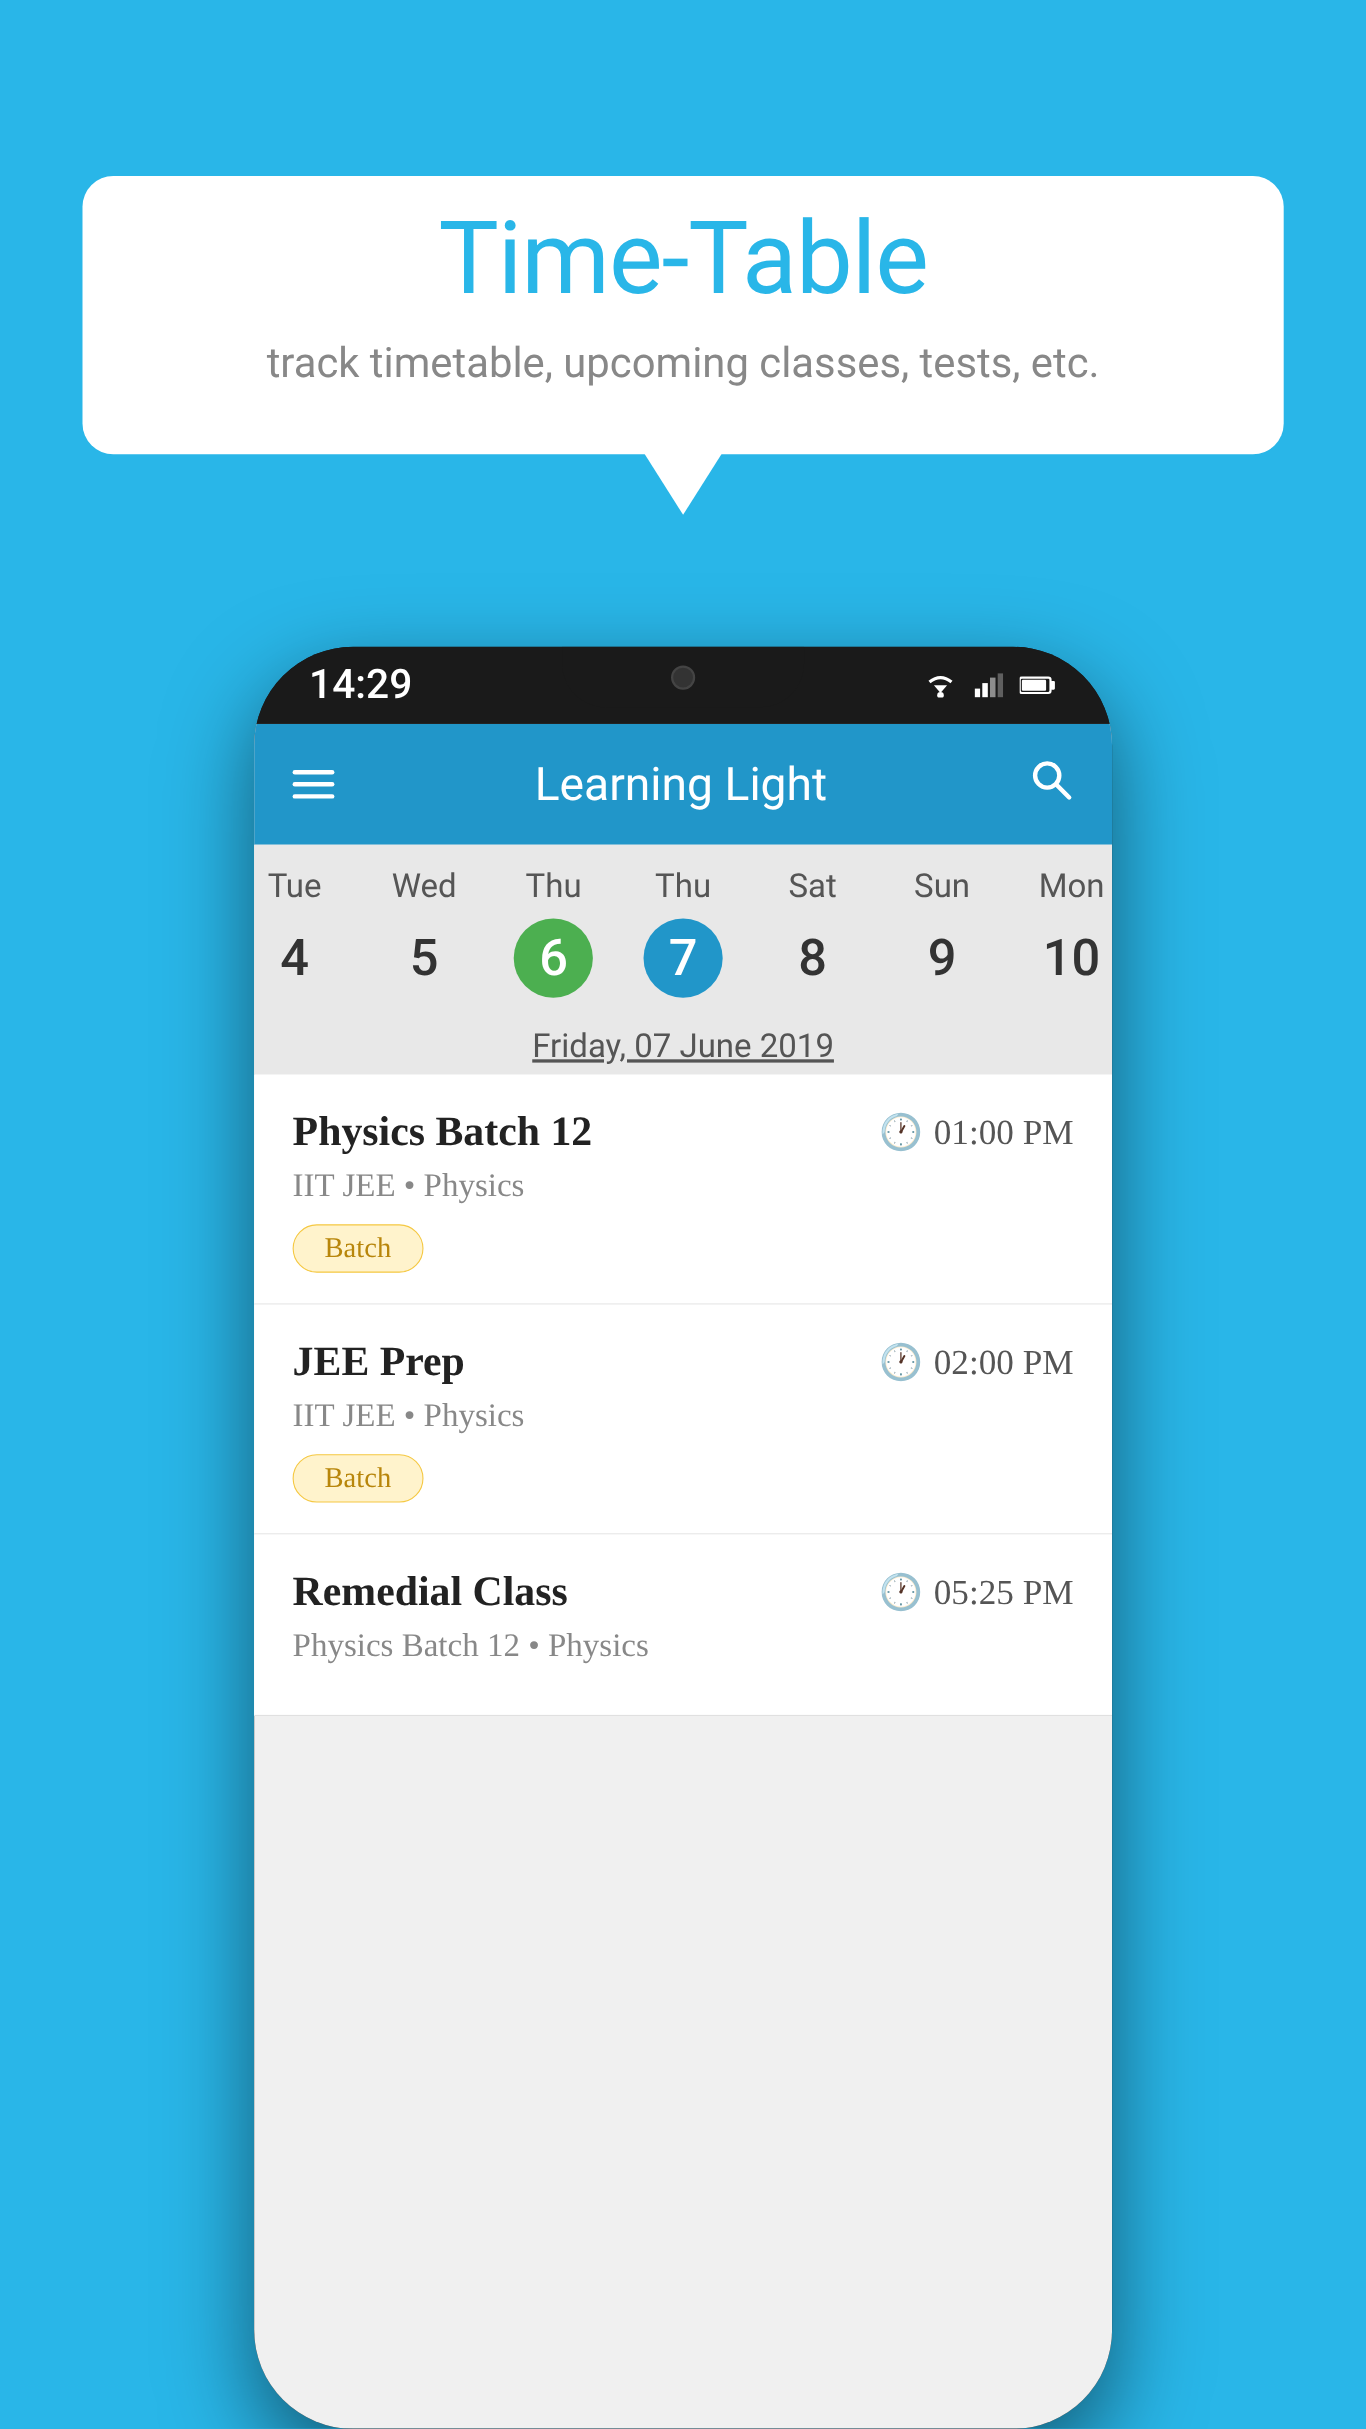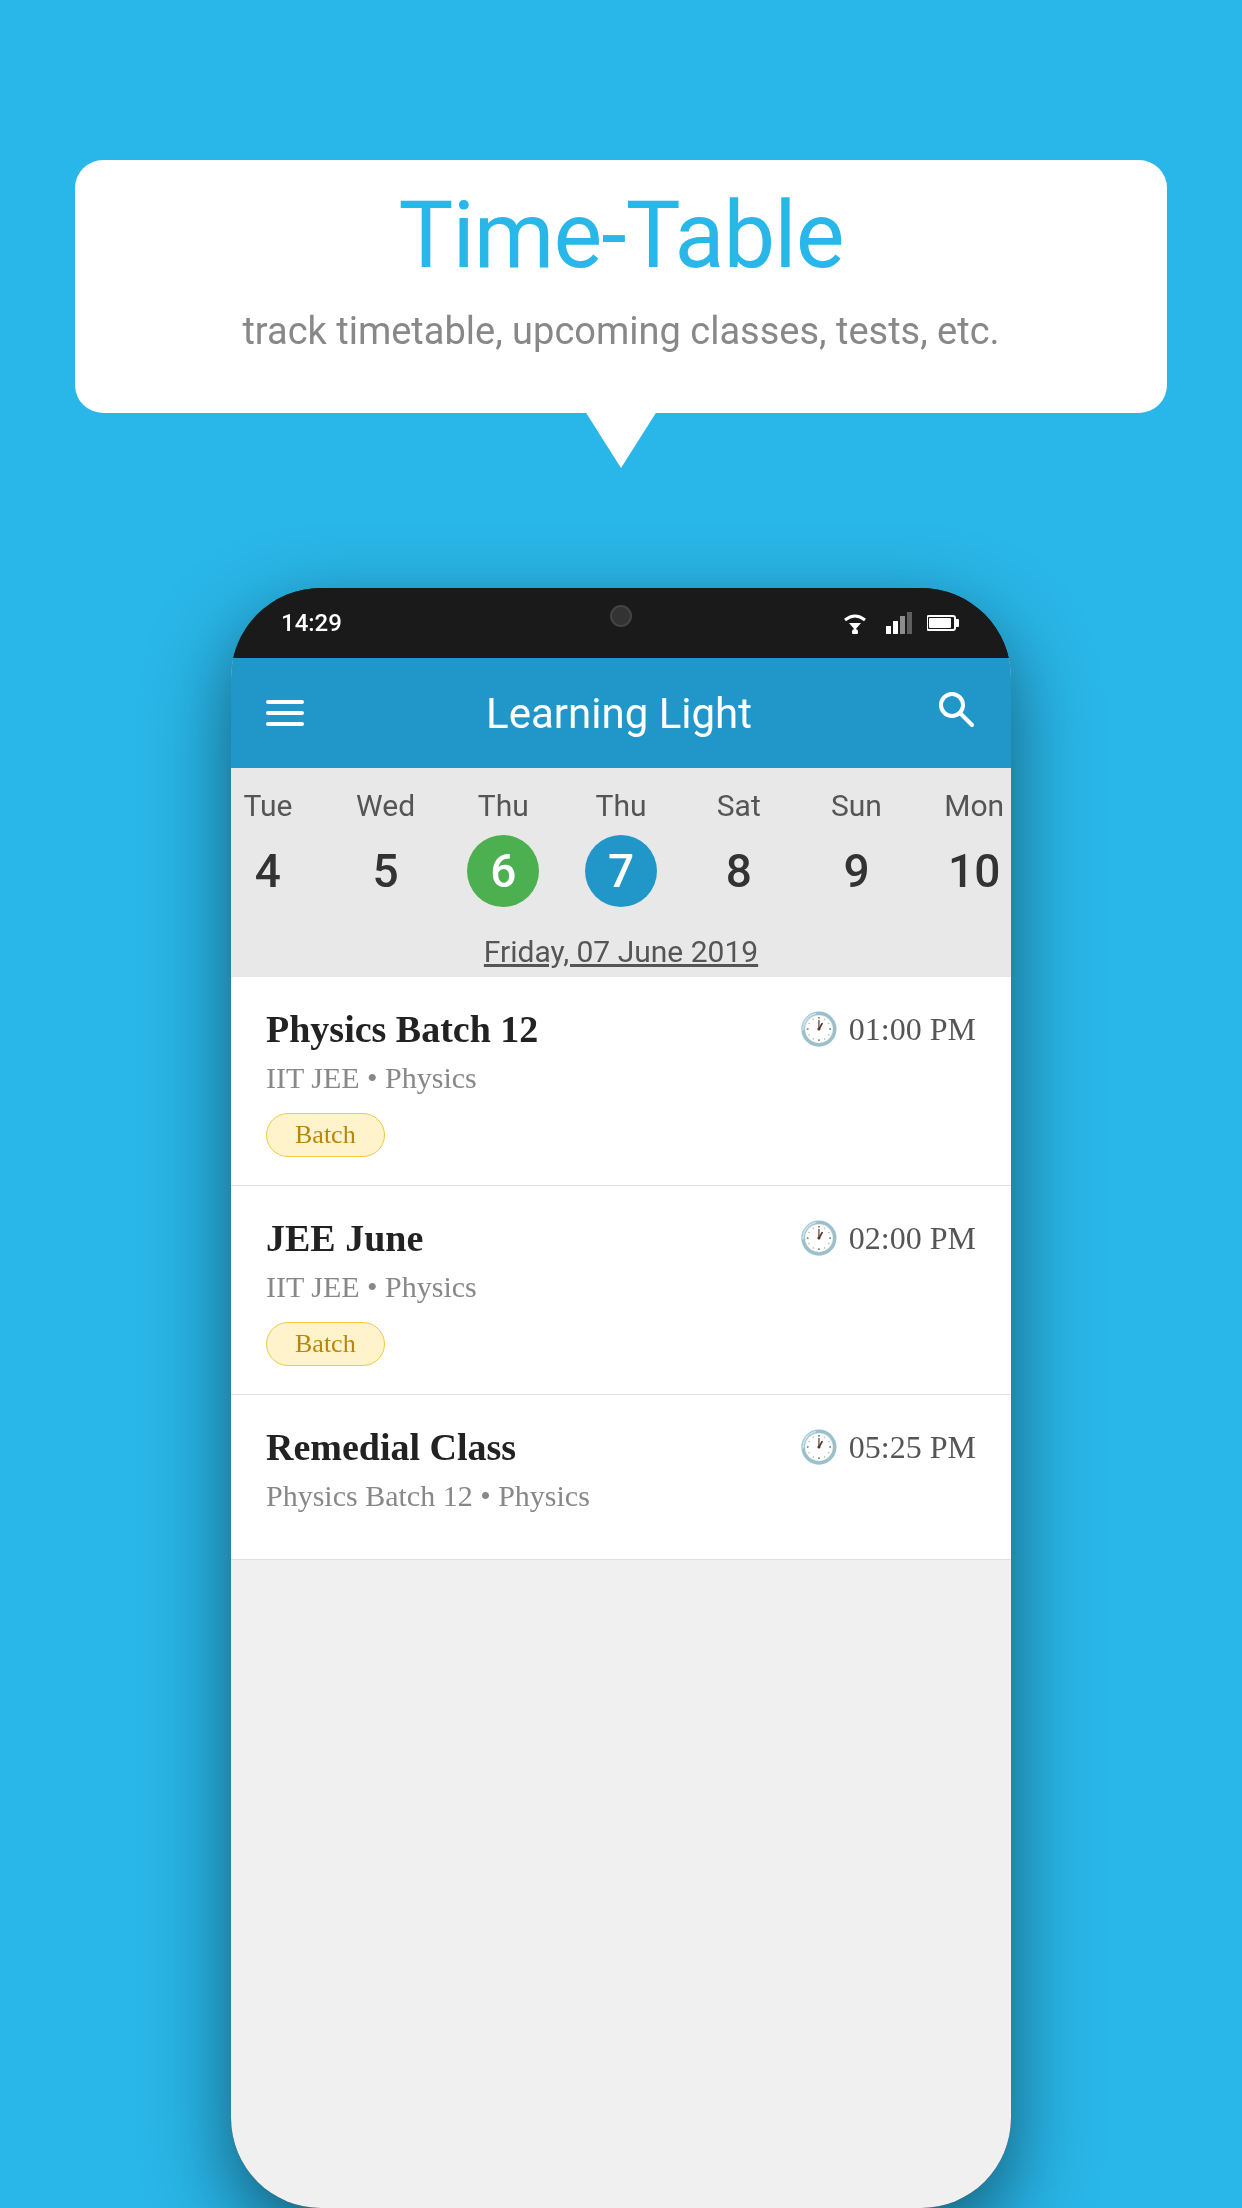--- a/index.html
+++ b/index.html
@@ -71,21 +71,21 @@
       position: relative;
       display: flex;
       align-items: center;
       justify-content: space-between;
       padding: 0 50px;
       z-index: 10;
     }
 
     .phone-time {
       color: white;
-      font-size: 24px;
+      font-size: 37px;
       font-weight: 500;
     }
 
     .phone-notch {
       position: absolute;
       top: 0;
       left: 50%;
       transform: translateX(-50%);
       width: 220px;
       height: 55px;
@@ -361,21 +361,21 @@
       <div class="date-label">Friday, 07 June 2019</div>
     </div>
 
     <div class="schedule-list">
 
     <div class="schedule-item"><div class="schedule-item-header">
             <div class="schedule-title">Physics Batch 12</div>
             <div class="schedule-time"><span class="clock-icon">🕐</span> 01:00 PM</div>
           </div><div class="schedule-subject">IIT JEE • Physics</div><span class="batch-badge">Batch</span></div>
         <div class="schedule-item"><div class="schedule-item-header">
-            <div class="schedule-title">JEE June</div>
+            <div class="schedule-title">JEE Prep</div>
             <div class="schedule-time"><span class="clock-icon">🕐</span> 02:00 PM</div>
           </div><div class="schedule-subject">IIT JEE • Physics</div><span class="batch-badge">Batch</span></div>
         <div class="schedule-item">
           <div class="schedule-item-header">
             <div class="schedule-title">Remedial Class</div>
             <div class="schedule-time"><span class="clock-icon">🕐</span> 05:25 PM</div>
           </div>
           <div class="schedule-subject">Physics Batch 12 • Physics</div>
         </div>
       </div>

